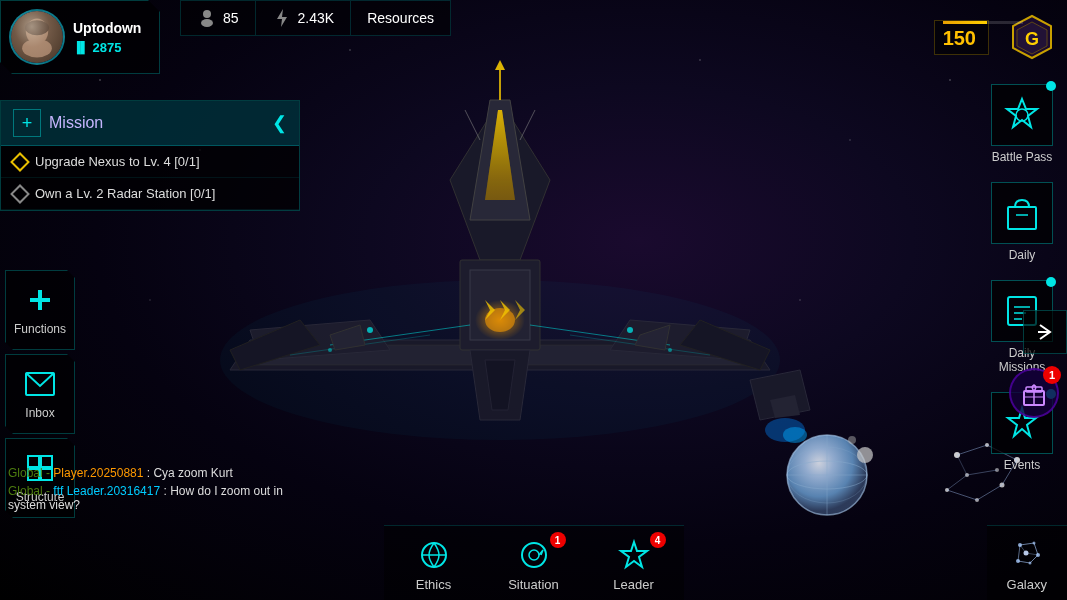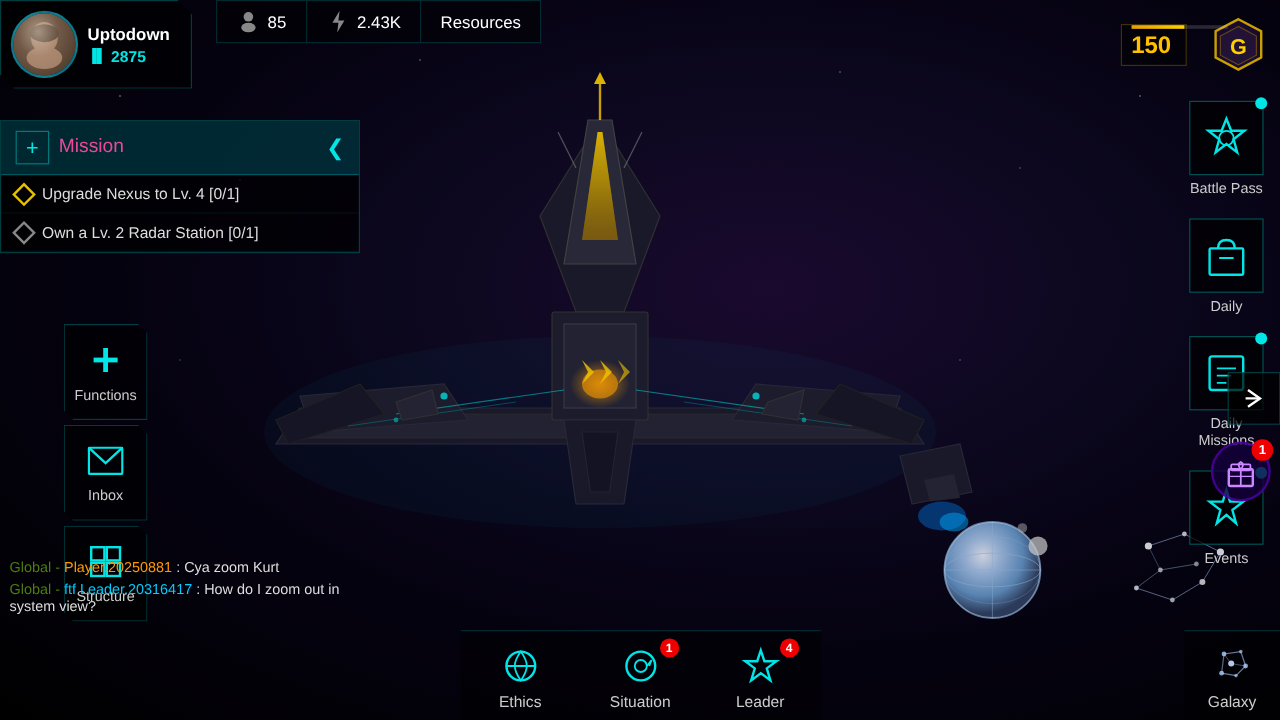--- a/index.html
+++ b/index.html
@@ -154,21 +154,20 @@
       padding-right: 10px;
     }
 
     
     #left-sidebar {
       position: absolute;
       left: 0;
       top: 100px;
       width: 80px;
       z-index: 10;
-      padding-left: 48px;
     }
 
     
     #mission-panel {
       position: absolute;
       top: 100px;
       left: 0;
       width: 300px;
       z-index: 10;
       background: rgba(0,0,0,0.7);
@@ -191,21 +190,21 @@
       width: 28px;
       height: 28px;
       border: 1px solid rgba(0,200,200,0.5);
       display: flex;
       align-items: center;
       justify-content: center;
       color: #00e5e5;
       font-size: 18px;
     }
     #mission-title {
-      color: #ec4899;
+      color: #c4b5fd;
       font-size: 16px;
     }
     #mission-collapse {
       color: #00e5e5;
       font-size: 18px;
       cursor: pointer;
     }
     .mission-item {
       display: flex;
       align-items: center;

